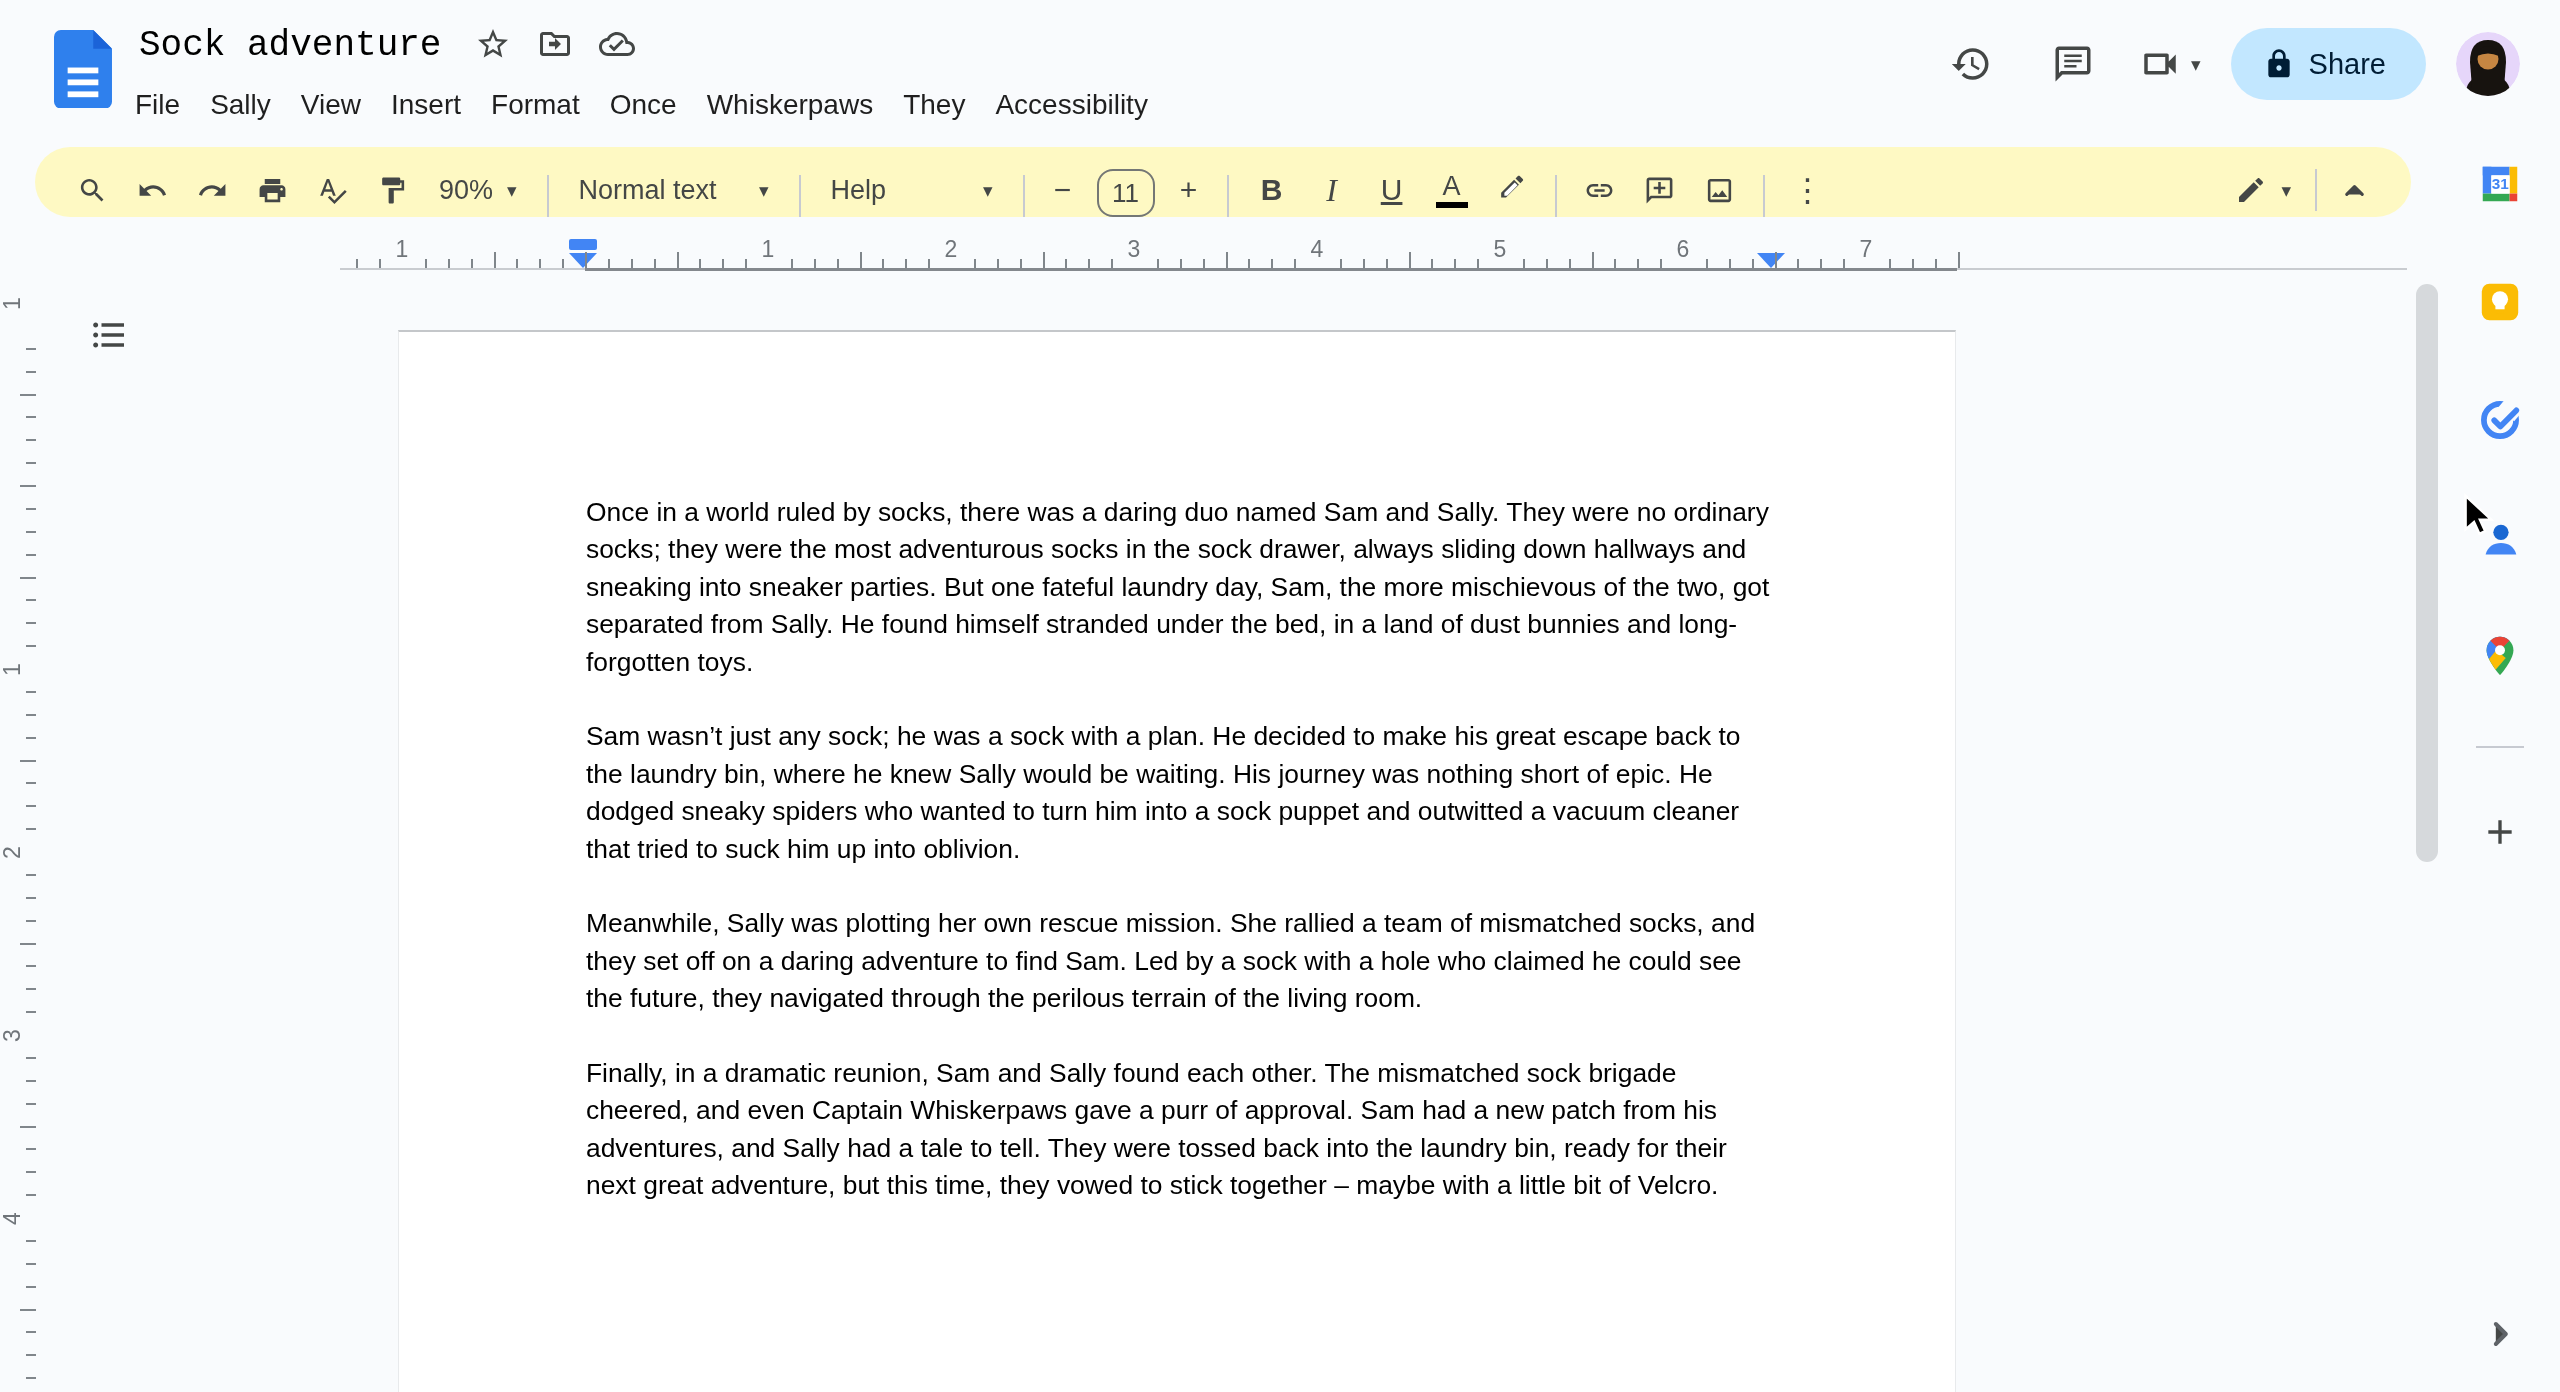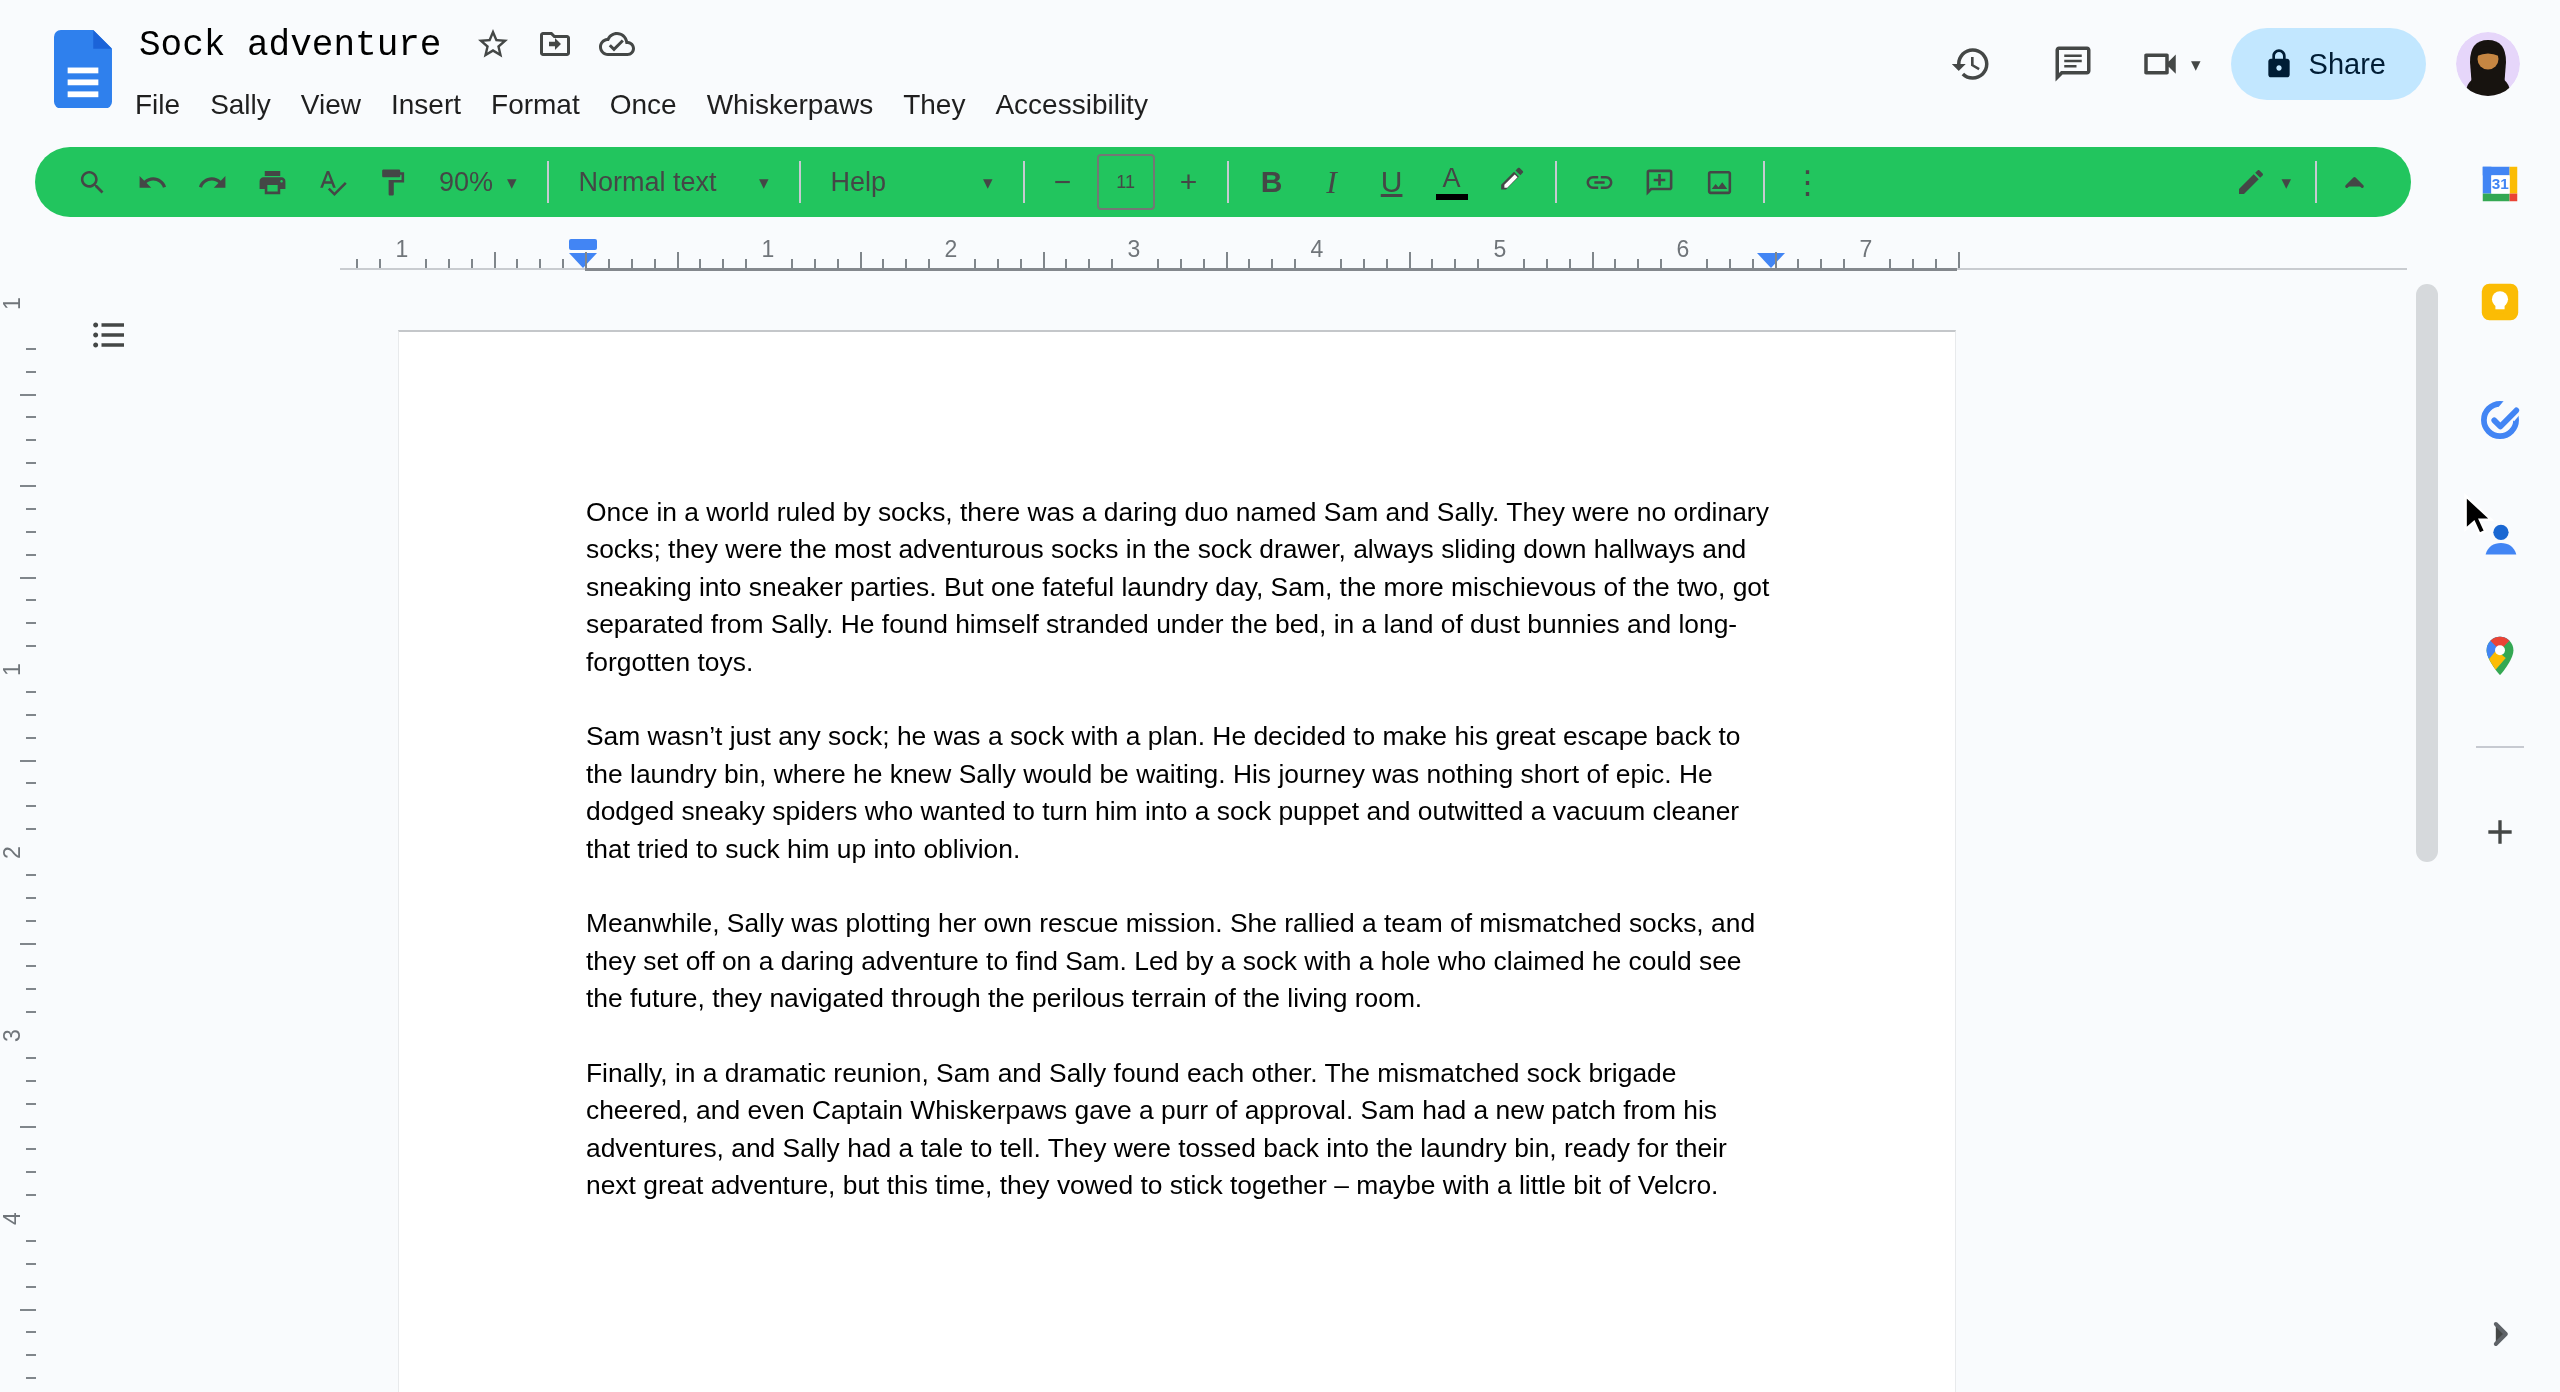--- a/index.html
+++ b/index.html
@@ -20,30 +20,30 @@
   .hbtn { width:72px; height:72px; border-radius:50%; display:flex; align-items:center; justify-content:center; }
   .hbtn svg { width:42px; height:42px; fill:#444746; }
   .meet { display:flex; align-items:center; gap:10px; }
   .caret { font-size:19px; color:#444746; line-height:1; }
   .share-btn { display:flex; align-items:center; gap:14px; background:#c2e7ff; color:#001d35;
                height:72px; padding:0 40px 0 32px; border-radius:36px; font-size:29px; font-weight:500; }
   .share-btn svg { width:32px; height:32px; fill:#001d35; }
   .avatar { width:64px; height:64px; border-radius:50%; overflow:hidden; }
 
   
-  .toolbar { position:absolute; left:35px; top:147px; width:2376px; height:70px; background:#22c55e;
-             border-radius:35px; display:flex; align-items:center; padding:0 30px;gap:6px; }
+  .toolbar { position:absolute; left:35px; top:147px; width:2376px; height:70px; background:#fef9c3;
+             border-radius:35px; display:flex; align-items:flex-end; padding:0 30px;gap:6px; }
   .tbtn { min-width:54px; height:54px; border-radius:8px; display:flex; align-items:center; justify-content:center;
           color:#444746; }
   .tbtn svg { width:31px; height:31px; fill:#444746; }
   .tdivider { width:2px; height:42px; background:#c7cad1; margin:0 10px; flex:none; }
   .tselect { display:flex; align-items:center; gap:14px; padding:0 14px; height:54px; border-radius:8px;
              font-size:27px; color:#444746; }
-  .sizebox { width:58px; height:56px; border:2px solid #747775; border-radius:4px; display:flex; align-items:center;
-             justify-content:center; font-size:18px; color:#444746; margin:0 6px; }
+  .sizebox { width:58px; height:48px; border:2px solid #747775; border-radius:16px; display:flex; align-items:center;
+             justify-content:center; font-size:26px; color:#444746; margin:0 6px; }
   .glyph-b { font-size:30px; font-weight:bold; }
   .glyph-i { font-family:"Liberation Serif", serif; font-style:italic; font-size:32px; font-weight:500; }
   .glyph-u { font-size:30px; text-decoration:underline; }
   .txtcolor { display:flex; flex-direction:column; align-items:center; }
   .txtcolor .a { font-size:27px; line-height:28px; color:#444746; }
   .txtcolor .bar { width:32px; height:6px; background:#000; margin-top:2px; }
   .glyph-more { font-size:32px; }
   .right-cluster { margin-left:auto; display:flex; align-items:center; }
 
   

